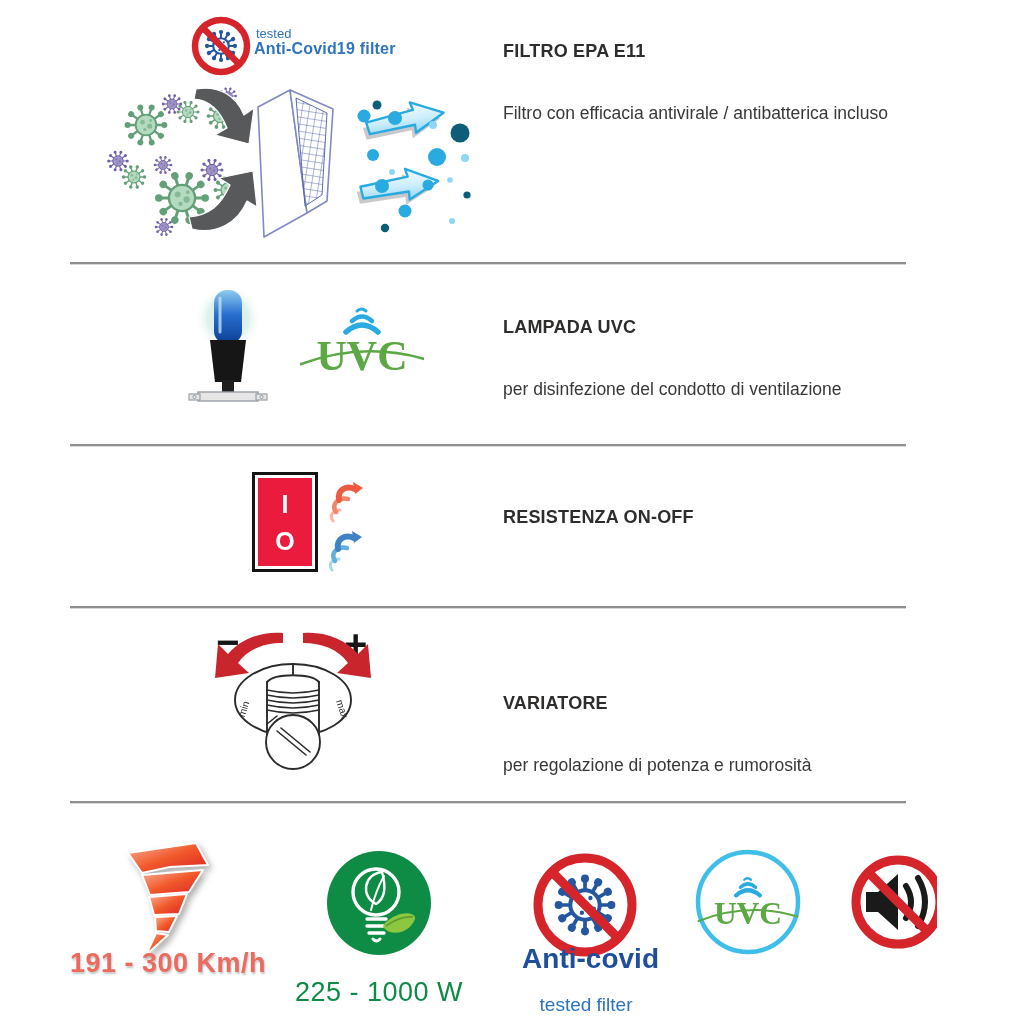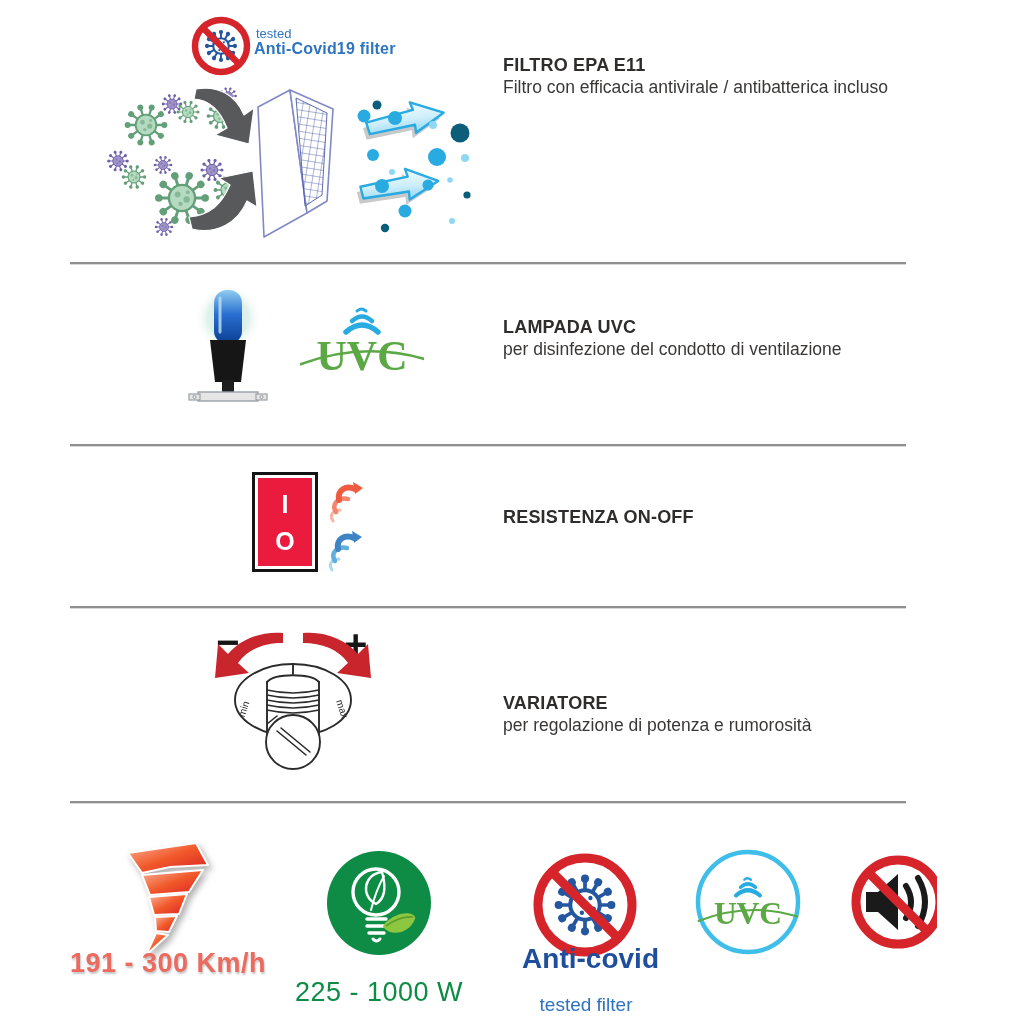--- a/index.html
+++ b/index.html
@@ -3,21 +3,21 @@
 <meta charset="utf-8">
 <style>
   html,body{margin:0;padding:0;background:#fff;}
   #canvas{position:relative;width:937px;height:1024px;background:#fff;overflow:hidden;
           font-family:"Liberation Sans",sans-serif;}
   .abs{position:absolute;}
   .divider{position:absolute;left:70px;width:836px;height:2px;background:#8f8f8f;border-bottom:1px solid #d9d9d9;}
   
   .feat{position:absolute;left:503px;width:420px;color:#2f2d2c;}
   .feat-title{font-weight:bold;font-size:18px;line-height:22px;letter-spacing:.2px;}
-  .feat-sub{font-size:17.5px;line-height:23px;font-weight:400;color:#3a3837;}
+  .feat-sub{font-size:17.5px;line-height:23px;font-weight:400;color:#3a3837;margin-top:40px;}
   
   .badge-tested{position:absolute;left:256px;top:26px;font-size:13px;color:#2e74bf;}
   .badge-title{position:absolute;left:254px;top:40px;font-size:16px;font-weight:bold;color:#2e74bf;letter-spacing:.2px;text-align:center;}
   
   .switch{position:absolute;left:252px;top:472px;width:66px;height:100px;background:#fff;border:3px solid #141414;box-sizing:border-box;}
   .switch-inner{position:absolute;inset:3px;background:#ea1b3d;}
   .switch-io{position:absolute;width:100%;text-align:center;color:#fff;font-weight:bold;font-size:25px;}
   .io-on{top:12px;}
   .io-off{bottom:10px;}
   
@@ -248,21 +248,21 @@
         <circle cx="282" cy="101" r="7" fill="#29abe2"></circle>
       <circle cx="328" cy="100" r="5.5" fill="#29abe2"></circle>
         <circle cx="350" cy="95" r="2.8" fill="#8ed8f4"></circle>
       <circle cx="367" cy="110" r="3.6" fill="#0a5e79"></circle>
         <circle cx="305" cy="126" r="6.5" fill="#29abe2"></circle>
       <circle cx="352" cy="136" r="3" fill="#8ed8f4"></circle>
         <circle cx="285" cy="143" r="4.2" fill="#0a5e79"></circle>
     </g>
   </svg>
 
-  <div class="feat" style="top:54px">
+  <div class="feat" style="top:40px">
     <div class="feat-title">FILTRO EPA E11</div>
     <div class="feat-sub">Filtro con efficacia antivirale / antibatterica incluso</div>
   </div>
 
   <div class="divider" style="top:262px"></div>
 
   <svg class="abs" style="left:178px;top:284px" width="100" height="122" viewBox="0 0 100 122">
     <circle cx="50" cy="34" r="34" fill="url(#glowGrad)"></circle>
     <rect x="36" y="6" width="28" height="54" rx="13" fill="url(#bulbGrad)"></rect>
     <line x1="42" y1="14" x2="42" y2="48" stroke="#bfe2f7" stroke-width="3" stroke-linecap="round" opacity=".8"></line>

